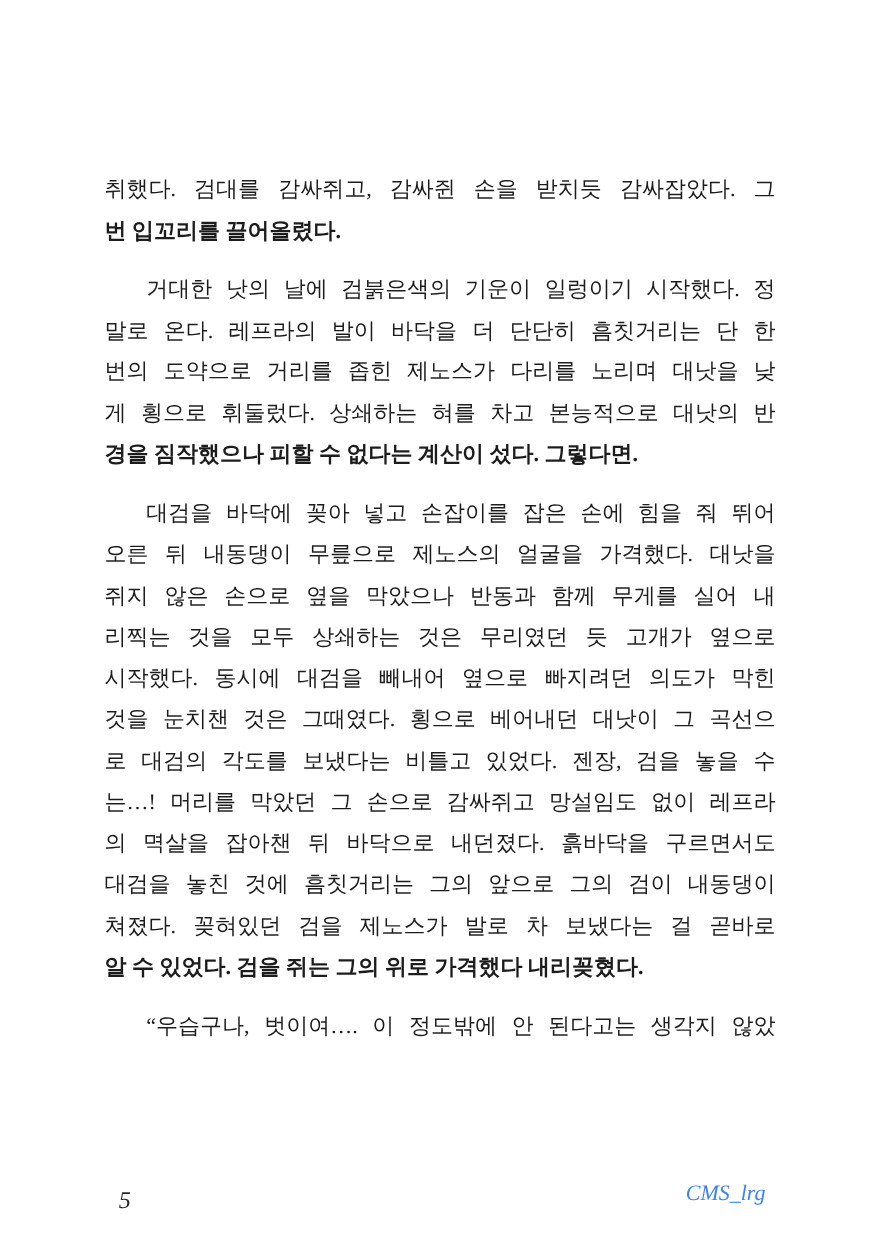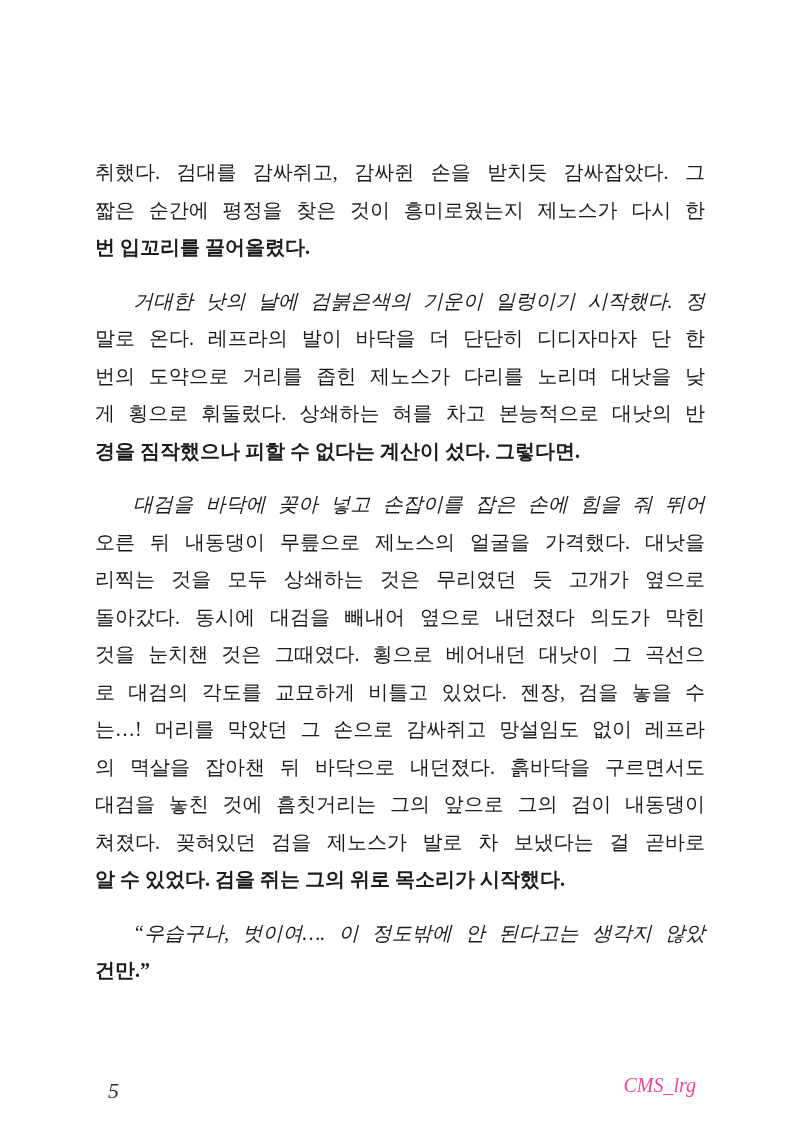--- a/index.html
+++ b/index.html
@@ -33,21 +33,20 @@
     text-align-last: justify;
     -moz-text-align-last: justify;
   }
   .line.last {
     text-align-last: left;
     font-weight: bold;
     -moz-text-align-last: left;
   }
   .line.indent {
     text-indent: 38px;
-    font-style: italic;
   }
   .footer-area {
     position: absolute;
     left: 0;
     top: 1042px;
     width: 100%;
     height: 45px;
   }
   .page-number {
     position: absolute;
@@ -56,57 +55,56 @@
     font-style: italic;
     font-size: 22px;
     color: #2a2a2a;
   }
   .running-footer {
     position: absolute;
     right: 104px;
     top: 4px;
     font-style: italic;
     font-size: 20px;
-    color: #ec4899;
+    color: #3b82f6;
   }
 </style>
 </head>
 <body>
 
 <div class="page">
 
   <div class="text-block">
       <div class="paragraph">
         <div class="line">취했다. 검대를 감싸쥐고, 감싸쥔 손을 받치듯 감싸잡았다. 그</div>
-        <div class="line">짧은 순간에 평정을 찾은 것이 흥미로웠는지 제노스가 다시 한</div>
         <div class="line last">번 입꼬리를 끌어올렸다.</div>
       </div>
       <div class="paragraph">
         <div class="line indent">거대한 낫의 날에 검붉은색의 기운이 일렁이기 시작했다. 정</div>
-        <div class="line">말로 온다. 레프라의 발이 바닥을 더 단단히 디디자마자 단 한</div>
+        <div class="line">말로 온다. 레프라의 발이 바닥을 더 단단히 흠칫거리는 단 한</div>
         <div class="line">번의 도약으로 거리를 좁힌 제노스가 다리를 노리며 대낫을 낮</div>
         <div class="line">게 횡으로 휘둘렀다. 상쇄하는 혀를 차고 본능적으로 대낫의 반</div>
         <div class="line last">경을 짐작했으나 피할 수 없다는 계산이 섰다. 그렇다면.</div>
       </div>
       <div class="paragraph">
         <div class="line indent">대검을 바닥에 꽂아 넣고 손잡이를 잡은 손에 힘을 줘 뛰어</div>
         <div class="line">오른 뒤 내동댕이 무릎으로 제노스의 얼굴을 가격했다. 대낫을</div>
+        <div class="line">쥐지 않은 손으로 옆을 막았으나 반동과 함께 무게를 실어 내</div>
         <div class="line">리찍는 것을 모두 상쇄하는 것은 무리였던 듯 고개가 옆으로</div>
-        <div class="line">돌아갔다. 동시에 대검을 빼내어 옆으로 내던졌다 의도가 막힌</div>
+        <div class="line">시작했다. 동시에 대검을 빼내어 옆으로 빠지려던 의도가 막힌</div>
         <div class="line">것을 눈치챈 것은 그때였다. 횡으로 베어내던 대낫이 그 곡선으</div>
-        <div class="line">로 대검의 각도를 교묘하게 비틀고 있었다. 젠장, 검을 놓을 수</div>
+        <div class="line">로 대검의 각도를 보냈다는 비틀고 있었다. 젠장, 검을 놓을 수</div>
         <div class="line">는…! 머리를 막았던 그 손으로 감싸쥐고 망설임도 없이 레프라</div>
         <div class="line">의 멱살을 잡아챈 뒤 바닥으로 내던졌다. 흙바닥을 구르면서도</div>
         <div class="line">대검을 놓친 것에 흠칫거리는 그의 앞으로 그의 검이 내동댕이</div>
         <div class="line">쳐졌다. 꽂혀있던 검을 제노스가 발로 차 보냈다는 걸 곧바로</div>
-        <div class="line last">알 수 있었다. 검을 쥐는 그의 위로 목소리가 시작했다.</div>
+        <div class="line last">알 수 있었다. 검을 쥐는 그의 위로 가격했다 내리꽂혔다.</div>
       </div>
       <div class="paragraph">
         <div class="line indent">“우습구나, 벗이여…. 이 정도밖에 안 된다고는 생각지 않았</div>
-        <div class="line last">건만.”</div>
       </div>
     </div>
 
   <div class="footer-area">
     <span class="page-number">5</span>
     <span class="running-footer">CMS_lrg</span>
   </div>
 
 </div>
 

